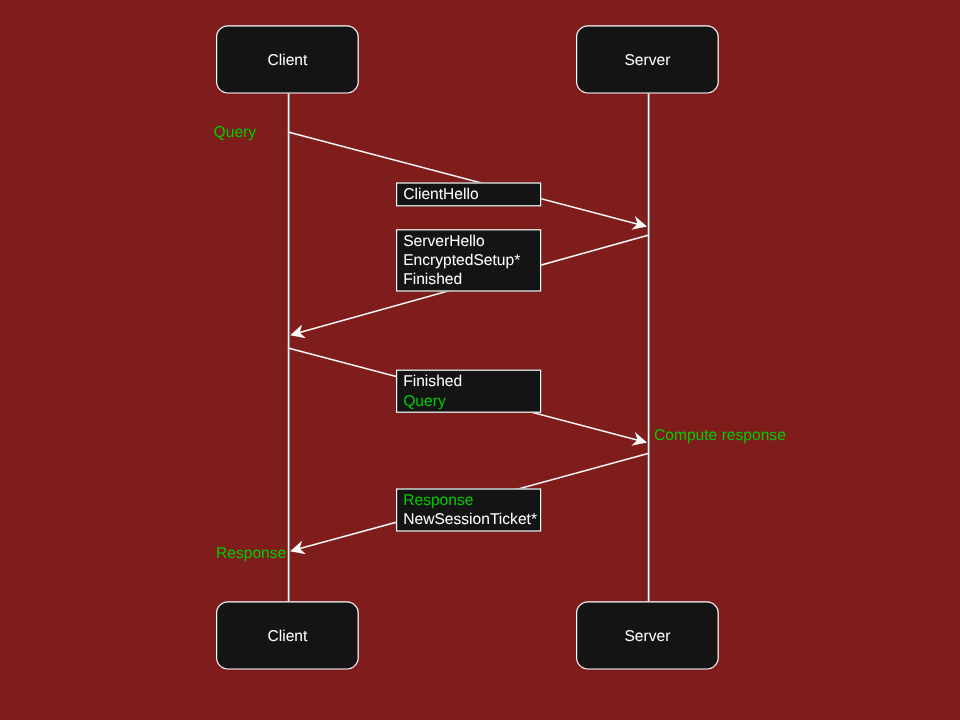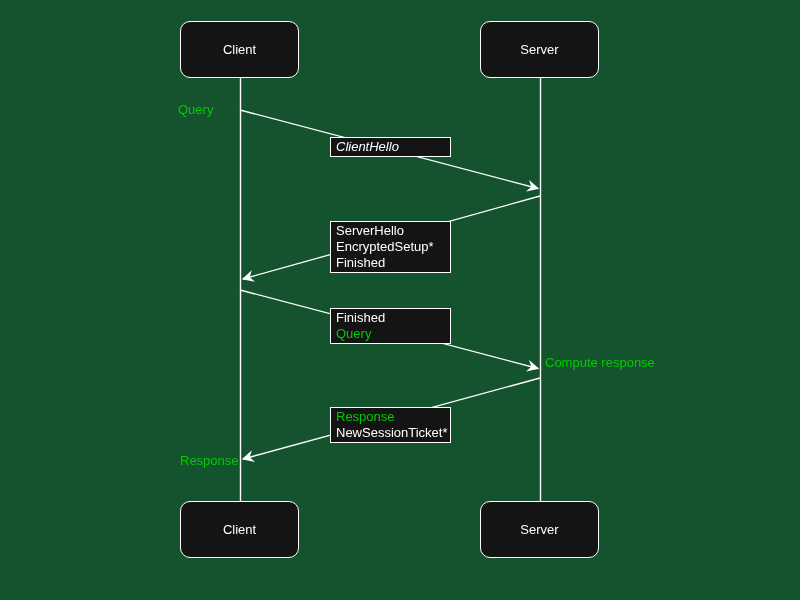--- a/index.html
+++ b/index.html
@@ -4,21 +4,21 @@
 <style>
   html, body {
     margin: 0;
     padding: 0;
     background: #141414;
   }
   #stage {
     position: relative;
     width: 800px;
     height: 600px;
-    background: #14532d;
+    background: #7f1d1d;
     font-family: "Liberation Sans", sans-serif;
     color: #ffffff;
     overflow: hidden;
   }
   #wires {
     position: absolute;
     left: 0;
     top: 0;
     width: 800px;
     height: 600px;
@@ -46,22 +46,22 @@
     left: 330px;
     width: 109px;
     border: 1px solid #ffffff;
     background: #141414;
     padding: 1px 5px;
     font-size: 13px;
     line-height: 16px;
     color: #ffffff;
     white-space: nowrap;
   }
-  .msg-label.m1 { top: 137px; font-style: italic; }
-  .msg-label.m2 { top: 221px; }
+  .msg-label.m1 { top: 152px; }
+  .msg-label.m2 { top: 191px; }
   .msg-label.m3 { top: 308px; }
   .msg-label.m4 { top: 407px; }
 
   .green { color: #00cc00; }
 
   .annotation {
     position: absolute;
     font-size: 13px;
     line-height: 15px;
     color: #00cc00;

